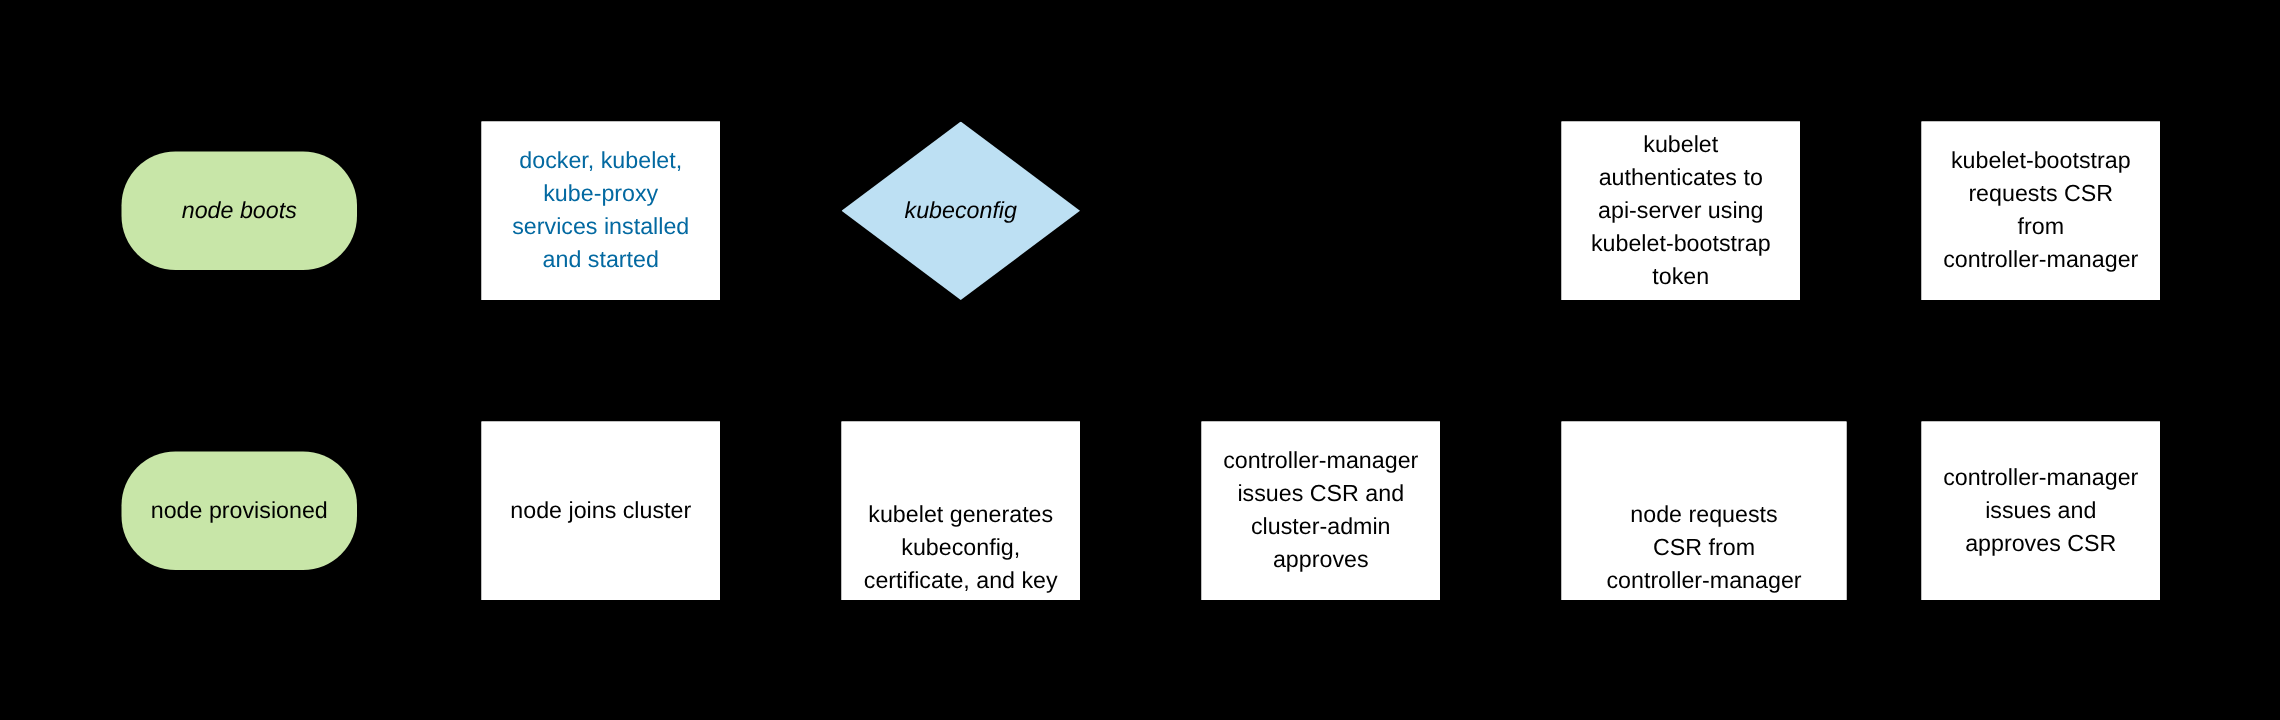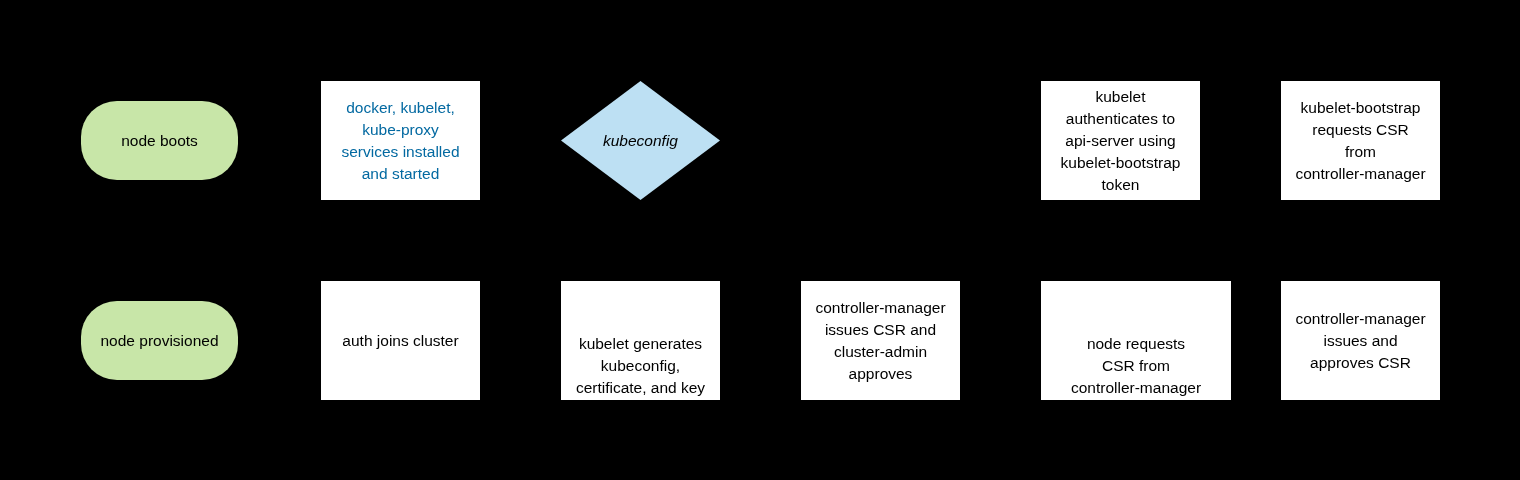--- a/index.html
+++ b/index.html
@@ -72,21 +72,21 @@
     width: auto;
     min-width: 100%;
   }
 </style>
 </head>
 <body>
 
 <div id="canvas" style="background: rgb(0, 0, 0);">
     <div style="position: absolute; left: 0px; top: 0px; width: 100%; height: 100%;">
       <div class="node pill" style="left: 81px; top: 101px; width: 157px; height: 79px; background: rgb(200, 230, 168);">
-        <span class="label" style="color: rgb(0, 0, 0);">node boots</span>
+        <span class="label" style="color: rgb(0, 0, 0); font-style: italic;">node boots</span>
       </div>
       <div class="node rect" style="left: 321px; top: 81px; width: 159px; height: 119px; background: rgb(255, 255, 255); border-color: rgb(255, 255, 255);">
         <span class="label" style="color: #0369a1;">docker, kubelet,
 kube-proxy
 services installed
 and started</span>
       </div>
       <div class="node diamond" style="left: 561px; top: 81px; width: 159px; height: 119px;">
         <span class="shape" style="background: rgb(189, 224, 243);"></span>
         <span class="label" style="color: rgb(0, 0, 0); font-style: italic;">kubeconfig</span>
@@ -103,21 +103,21 @@
 requests CSR
 from
 controller-manager</span>
       </div>
     </div>
     <div style="position: absolute; left: 0px; top: 0px; width: 100%; height: 100%;">
       <div class="node pill" style="left: 81px; top: 301px; width: 157px; height: 79px; background: rgb(200, 230, 168);">
         <span class="label" style="color: rgb(0, 0, 0);">node provisioned</span>
       </div>
       <div class="node rect" style="left: 321px; top: 281px; width: 159px; height: 119px; background: rgb(255, 255, 255); border-color: rgb(255, 255, 255);">
-        <span class="label" style="color: rgb(0, 0, 0);">auth joins cluster</span>
+        <span class="label" style="color: rgb(0, 0, 0);">node joins cluster</span>
       </div>
       <div class="node rect" style="left: 561px; top: 281px; width: 159px; height: 119px; background: rgb(255, 255, 255); border-color: rgb(255, 255, 255); align-items: flex-end;">
         <span class="label" style="color: rgb(0, 0, 0);">kubelet generates
 kubeconfig,
 certificate, and key</span>
       </div>
       <div class="node rect" style="left: 801px; top: 281px; width: 159px; height: 119px; background: rgb(255, 255, 255); border-color: rgb(255, 255, 255);">
         <span class="label" style="color: rgb(0, 0, 0);">controller-manager
 issues CSR and
 cluster-admin

